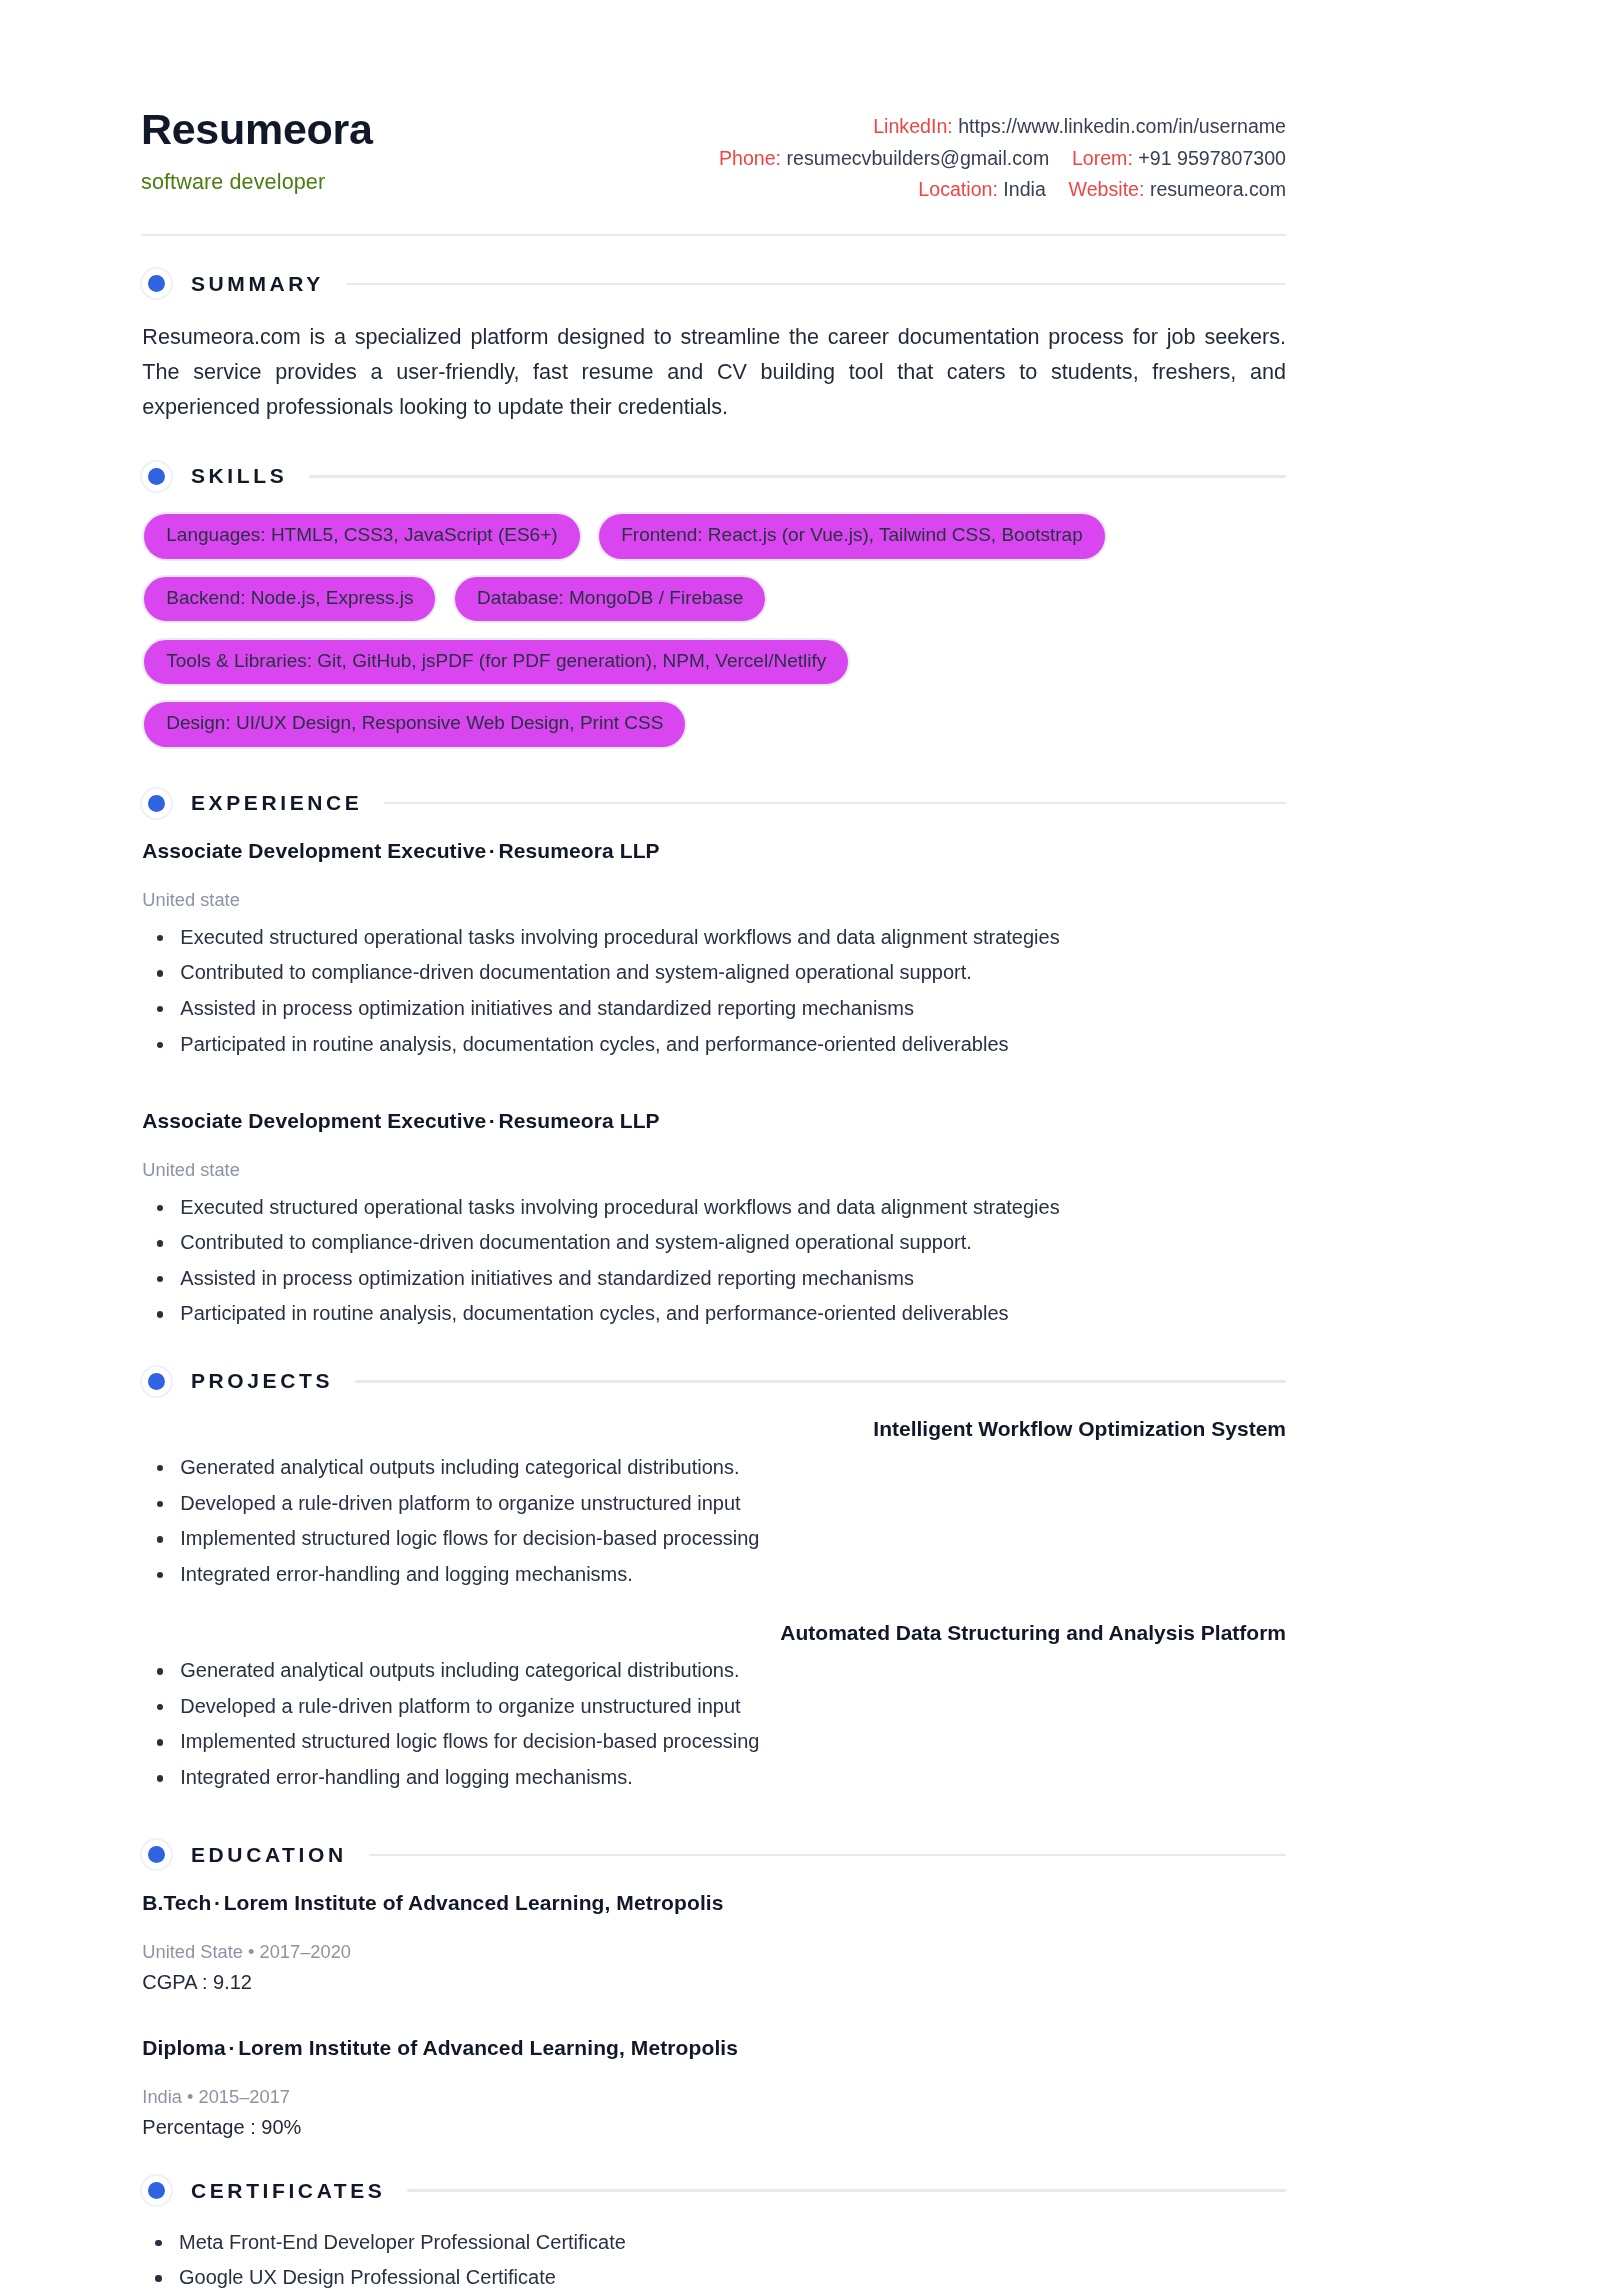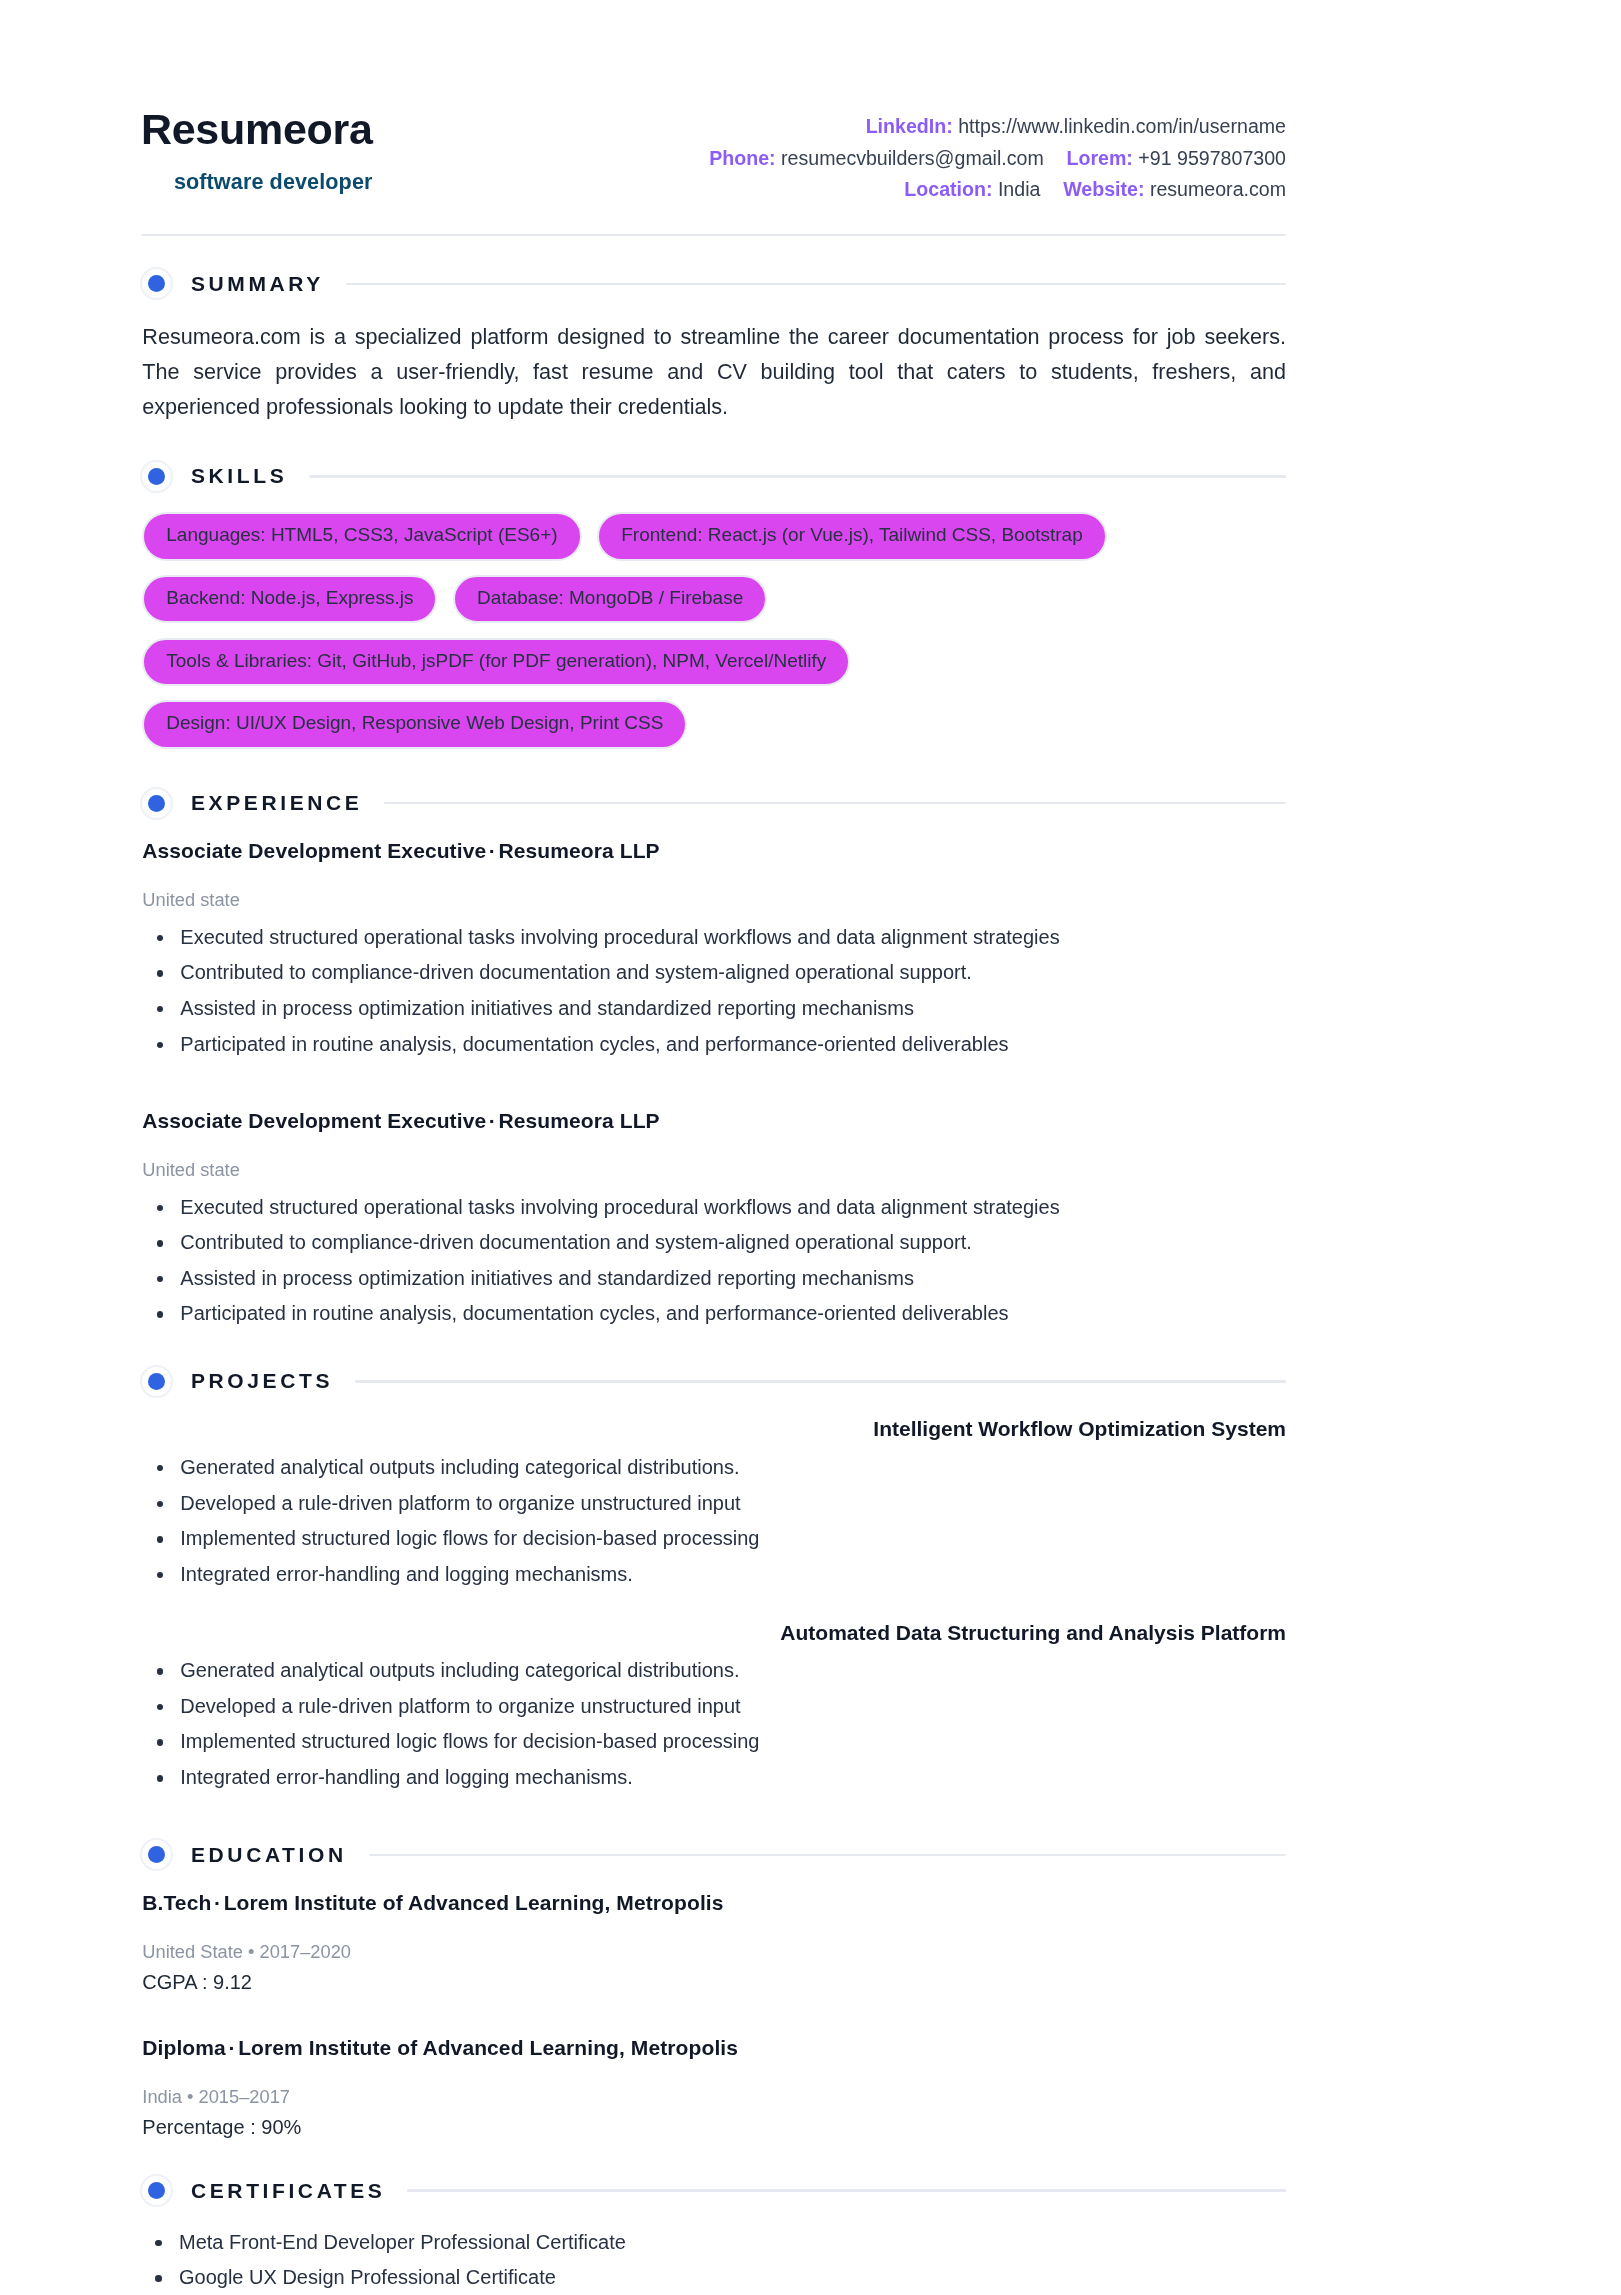--- a/index.html
+++ b/index.html
@@ -35,36 +35,35 @@
   .name {
     font-size: 43px;
     font-weight: 700;
     letter-spacing: -0.3px;
     color: #111827;
     line-height: 1.05;
     margin: 0;
   }
   .role {
     font-size: 21.6px;
-    font-weight: 700;
-    color: #0c4a6e;
+    font-weight: 400;
+    color: #4d7c0f;
     margin-top: 17px;
     letter-spacing: 0.1px;
-    text-align: right;
   }
   .header-right {
     text-align: right;
     font-size: 19.6px;
     line-height: 1.62;
     color: #374151;
     padding-top: 13px;
     max-width: 785px;
   }
   .contact-line { white-space: nowrap; }
-  .c-label { color: #8b5cf6; font-weight: bold; }
+  .c-label { color: #ef4444; }
   .c-val { color: #374151; }
   .c-gap { display: inline-block; width: 11.8px; }
 
   .header-rule {
     height: 2.6px;
     background: #e6eaf0;
     border-radius: 1.3px;
     margin: 0 0 31px 0;
     width: 100%;
   }

